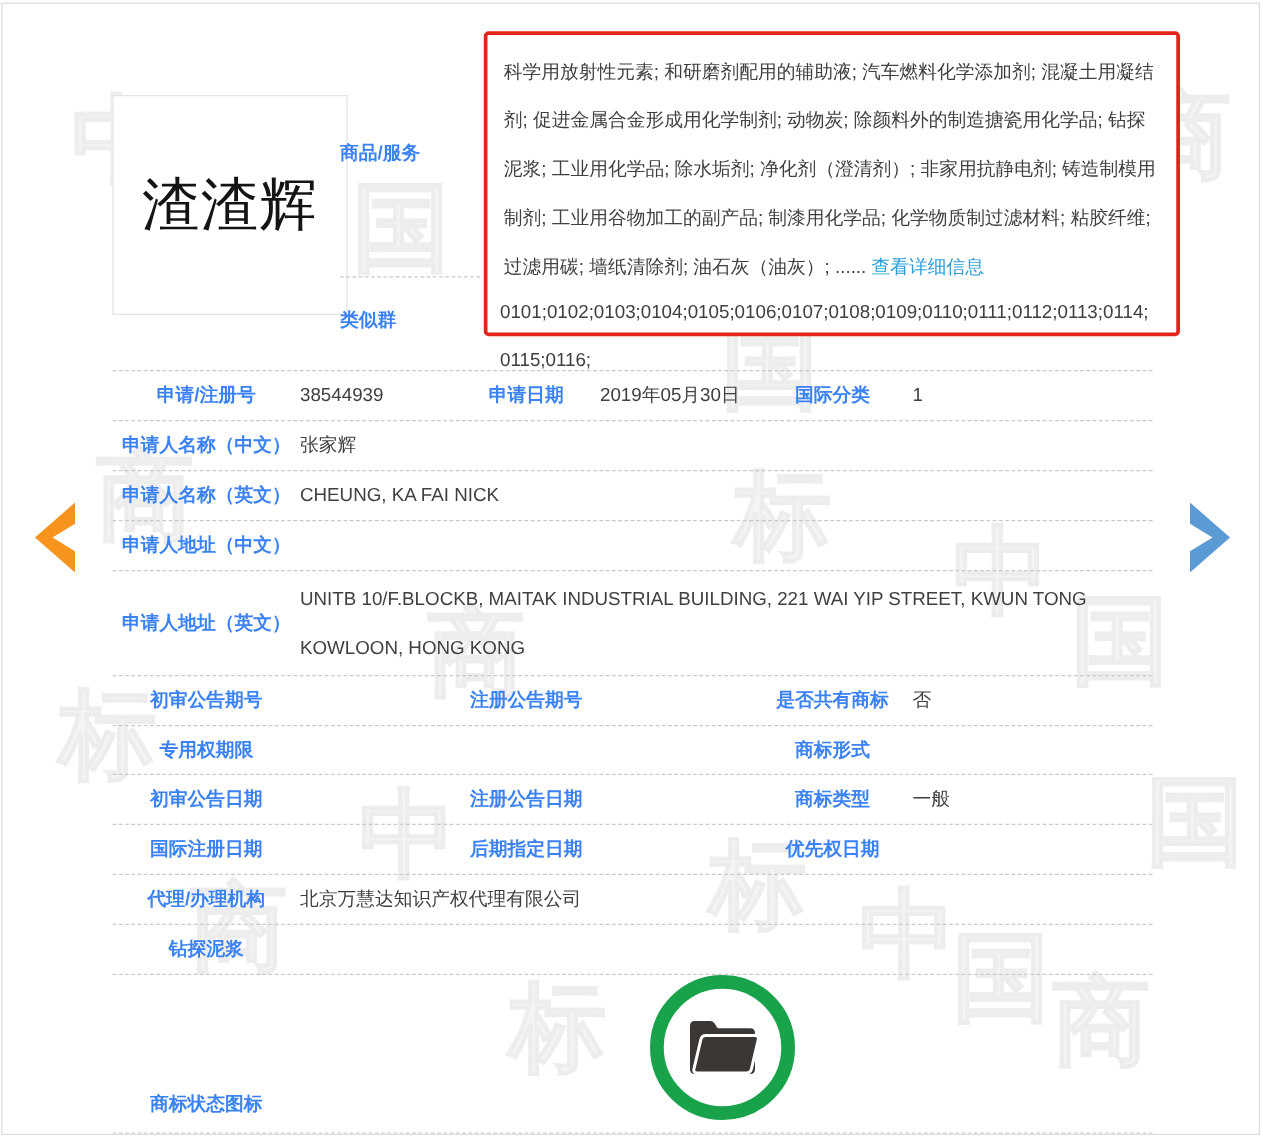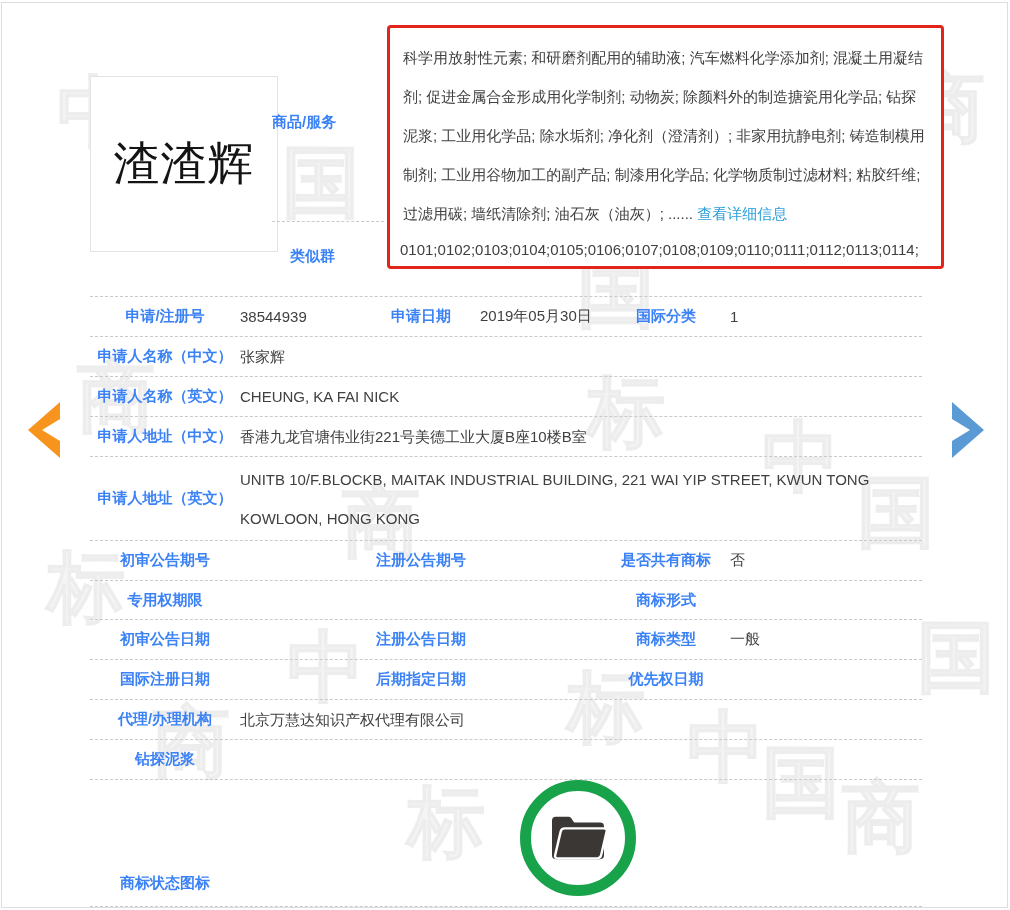--- a/index.html
+++ b/index.html
@@ -18,21 +18,21 @@
     border: 1px solid #e3e3e3; background: #fff; display: flex; align-items: center; justify-content: center; }
   .tm-image-box span { font-family: "Liberation Serif", "DejaVu Serif", serif;
     font-size: 46px; color: #141414; letter-spacing: 1px; }
   .lbl { font-weight: bold; font-size: 15px; color: #3b82f6; text-align: center; }
   .goods-label { position: absolute; left: 270px; top: 110px; }
   .red-box { position: absolute; left: 385px; top: 22px; width: 557px; height: 244px;
     border: 3px solid #e1251b; border-radius: 4px; background: #fff; padding: 10px 12px 0 13px;
     font-size: 15px; line-height: 39px; color: #404040; }
   .link { color: #2b9fd9; cursor: pointer; text-decoration: none; }
   .dash-seg { position: absolute; left: 270px; top: 218px; width: 112px; border-top: 1px dashed #c9c9c9; }
-  .similar-label { position: absolute; left: 288px; top: 244px; font-family: Liberation Mono, monospace; }
+  .similar-label { position: absolute; left: 270px; top: 244px; font-family: Liberation Mono, monospace; }
   .similar-codes { position: absolute; left: 398px; top: 227px; width: 545px;
     font-size: 15px; line-height: 39px; color: #404040; }
 
   
   .rows { position: absolute; left: 88px; top: 293px; width: 832px; border-top: 1px dashed #c9c9c9; }
   .row { display: grid; grid-template-columns: 150px 122px 118px 122px 128px 1fr;
     align-items: center; height: 40px; border-bottom: 1px dashed #c9c9c9;
     font-size: 15px; color: #404040; }
   .row-tall { height: 84px; }
   .row-status { height: 127px; }
@@ -85,20 +85,21 @@
     </div>
 
     <div class="lbl goods-label">商品/服务</div>
     <div class="red-box"><span>科学用放射性元素; 和研磨剂配用的辅助液; 汽车燃料化学添加剂; 混凝土用凝结剂; 促进金属合金形成用化学制剂; 动物炭; 除颜料外的制造搪瓷用化学品; 钻探泥浆; 工业用化学品; 除水垢剂; 净化剂（澄清剂）; 非家用抗静电剂; 铸造制模用制剂; 工业用谷物加工的副产品; 制漆用化学品; 化学物质制过滤材料; 粘胶纤维; 过滤用碳; 墙纸清除剂; 油石灰（油灰）; ...... </span><a class="link">查看详细信息</a></div>
 
     <div class="dash-seg"></div>
 
     <div class="lbl similar-label">类似群</div>
     <div class="similar-codes">
       <div>0101;0102;0103;0104;0105;0106;0107;0108;0109;0110;0111;0112;0113;0114;</div>
+      <div>0115;0116;</div>
     </div>
 
     <div class="rows">
 
       <div class="row">
         <span class="lbl">申请/注册号</span>
         <span>38544939</span>
         <span class="lbl">申请日期</span>
         <span>2019年05月30日</span>
         <span class="lbl">国际分类</span>
@@ -110,21 +111,20 @@
         <span class="span-rest">张家辉</span>
       </div>
 
       <div class="row">
         <span class="lbl">申请人名称（英文）</span>
         <span class="span-rest">CHEUNG, KA FAI NICK</span>
       </div>
 
       <div class="row">
         <span class="lbl">申请人地址（中文）</span>
-        <span class="span-rest">香港九龙官塘伟业街221号美德工业大厦B座10楼B室</span>
       </div>
 
       <div class="row row-tall">
         <span class="lbl">申请人地址（英文）</span>
         <span class="span-rest addr-en">UNITB 10/F.BLOCKB, MAITAK INDUSTRIAL BUILDING, 221 WAI YIP STREET, KWUN TONG KOWLOON, HONG KONG</span>
       </div>
 
       <div class="row">
         <span class="lbl">初审公告期号</span>
         <span class="lbl col3">注册公告期号</span>

